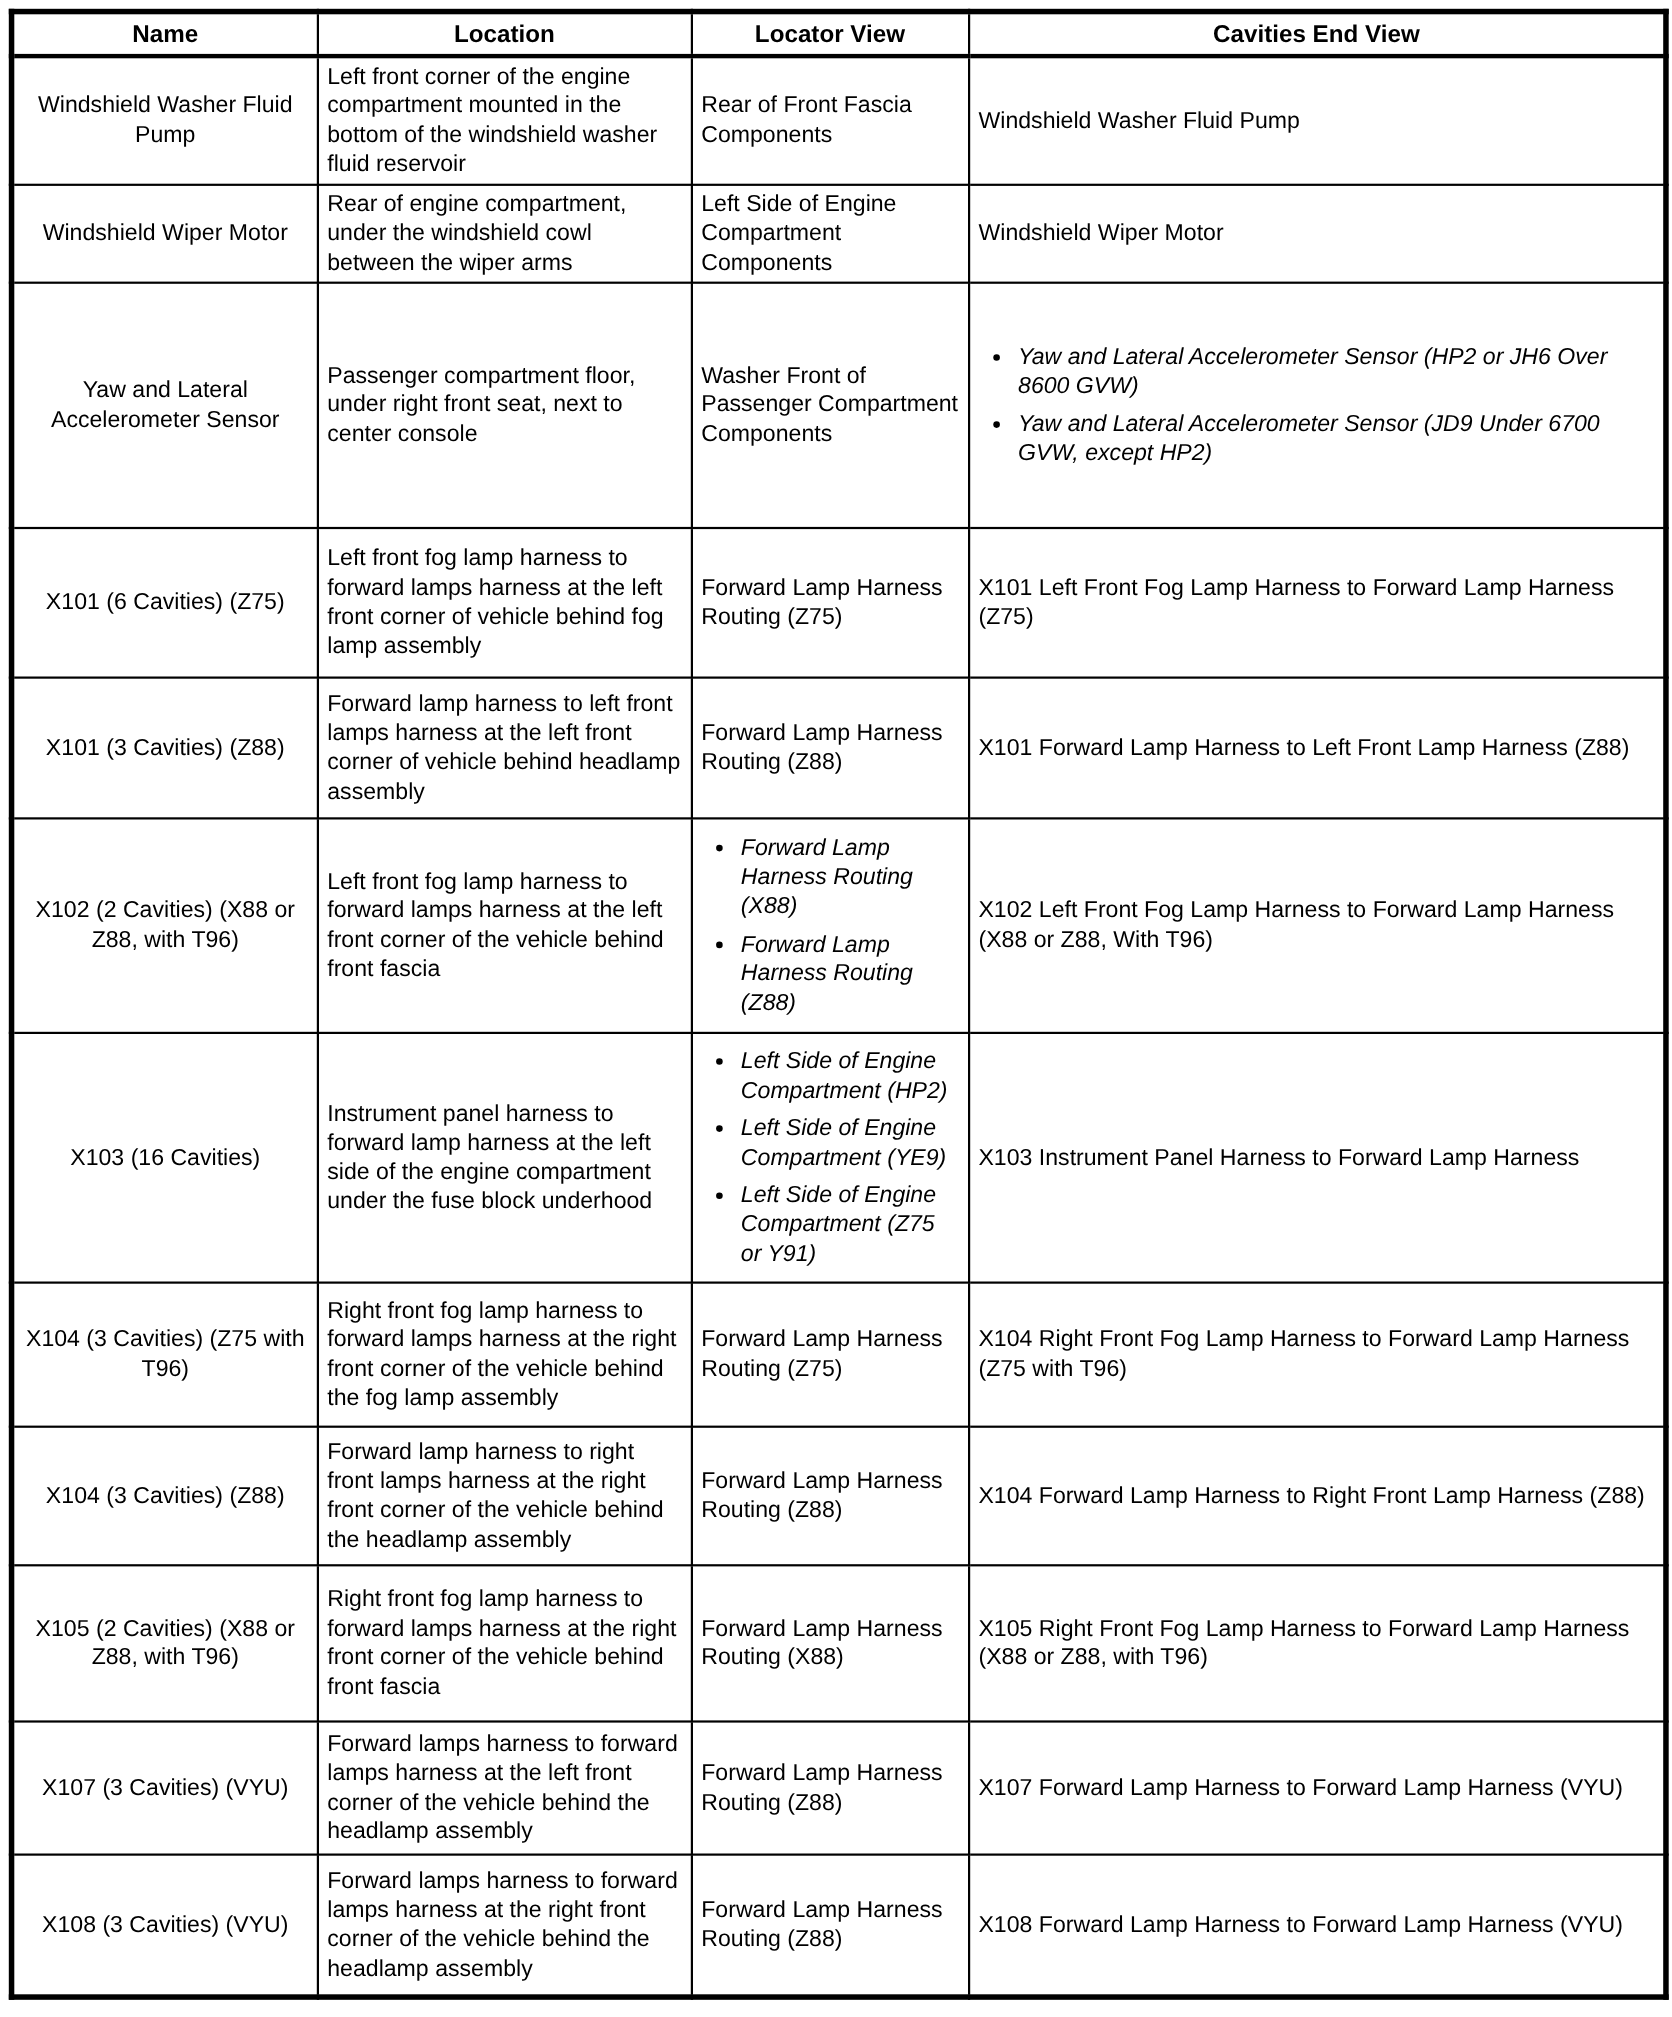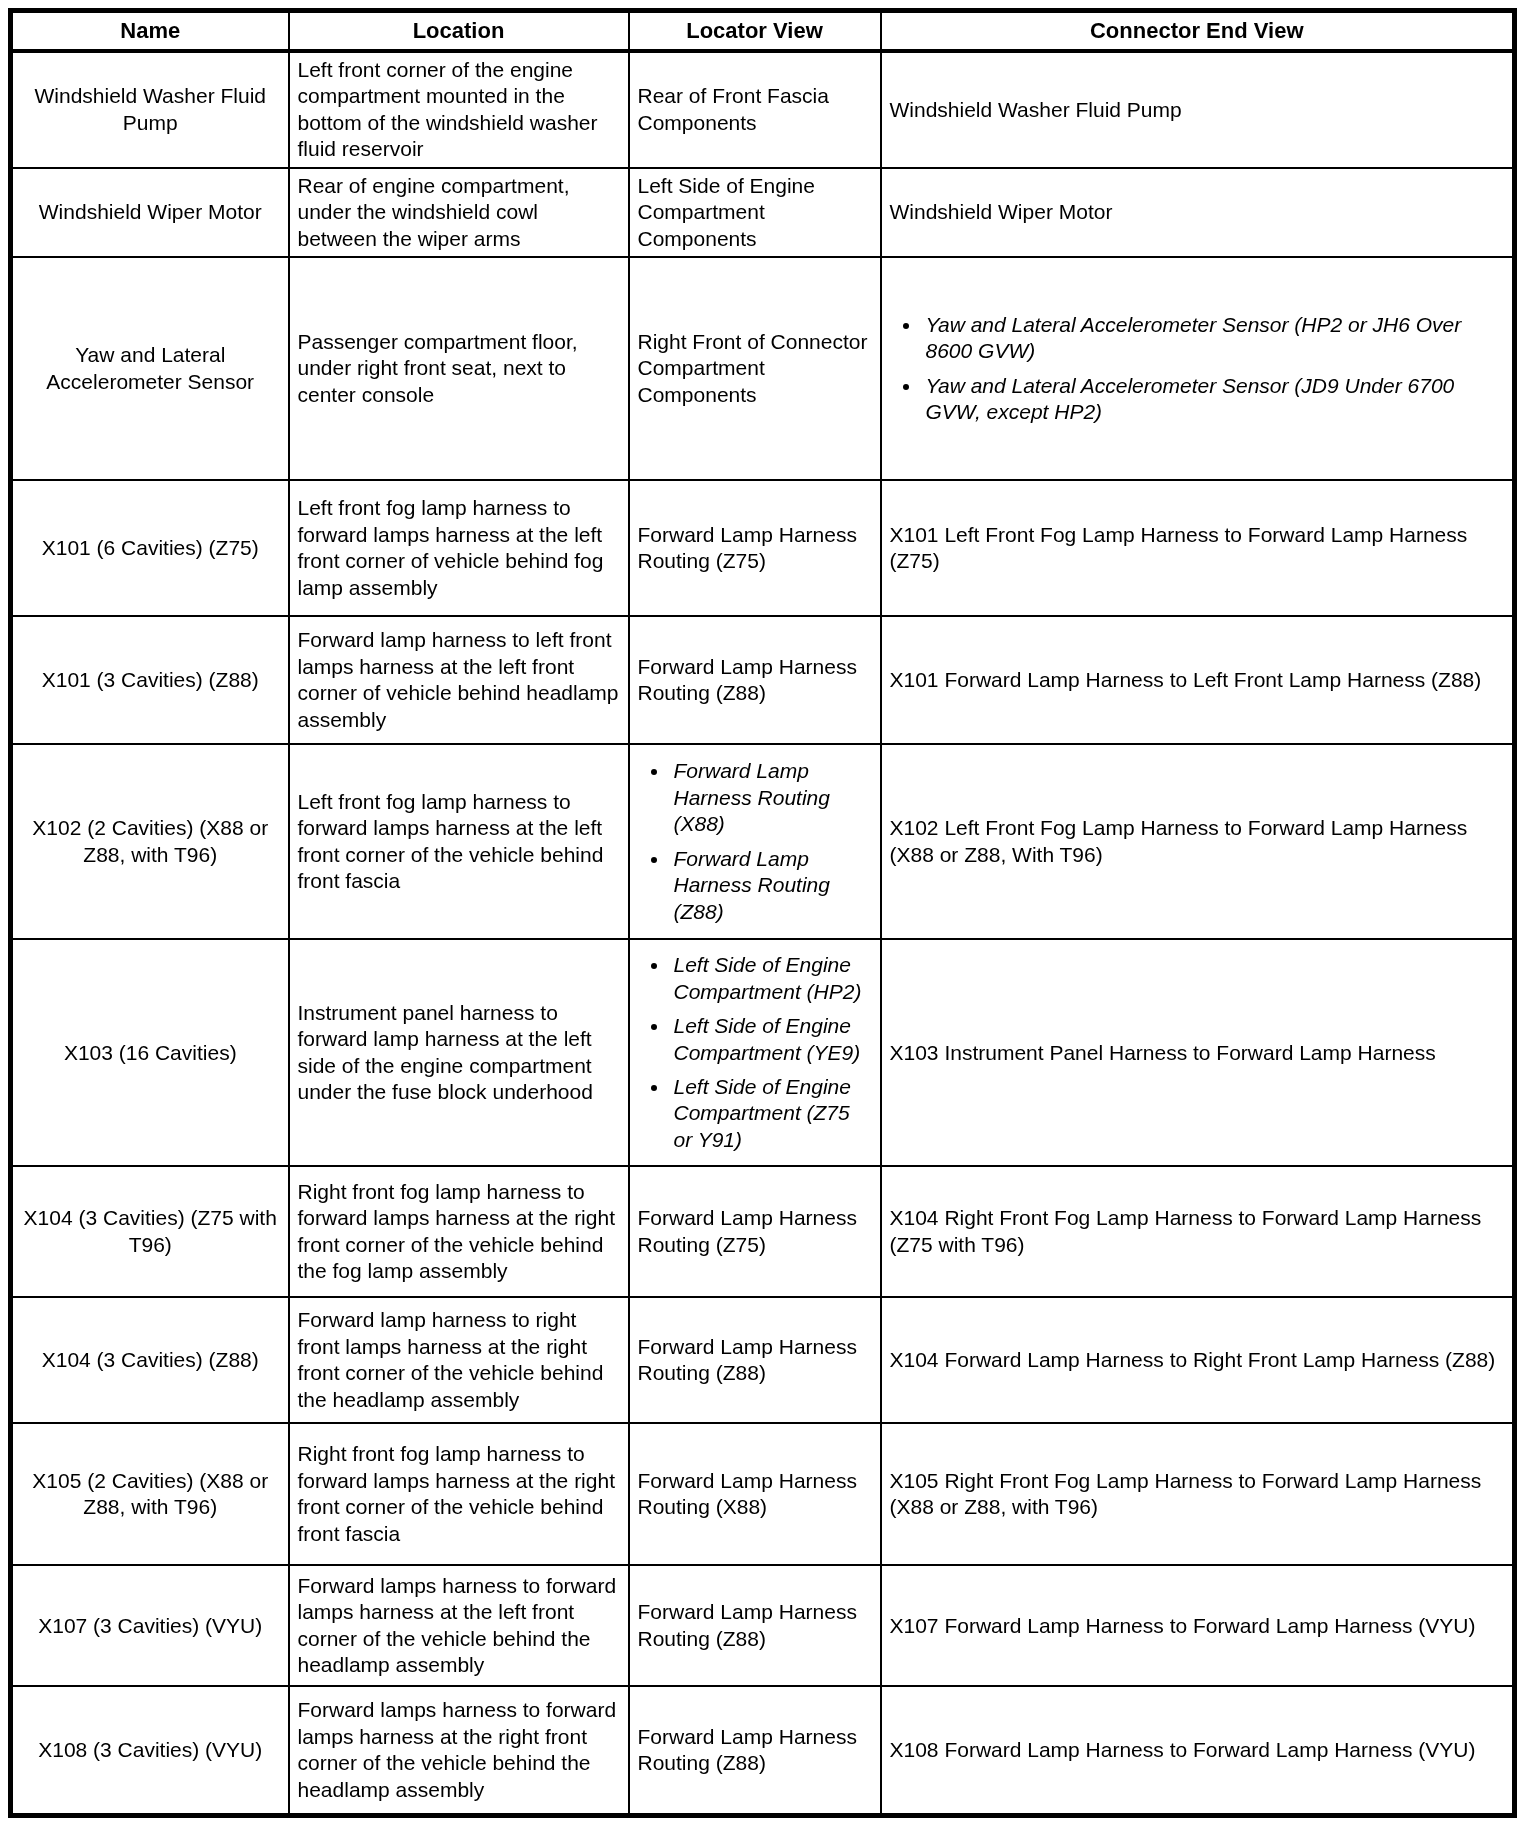--- a/index.html
+++ b/index.html
@@ -86,40 +86,40 @@
       <col class="col-name">
       <col class="col-location">
       <col class="col-locator">
       <col class="col-connector">
     </colgroup>
     <thead>
       <tr>
           <th>Name</th>
           <th>Location</th>
           <th>Locator View</th>
-          <th>Connector End View</th>
+          <th>Cavities End View</th>
         </tr>
     </thead>
     <tbody>
         <tr>
           <td class="name-cell">Windshield Washer Fluid Pump</td>
           <td class="location-cell">Left front corner of the engine compartment mounted in the bottom of the windshield washer fluid reservoir</td>
           <td class="locator-cell">Rear of Front Fascia Components</td>
           <td class="connector-cell">Windshield Washer Fluid Pump</td>
         </tr>
         <tr>
           <td class="name-cell">Windshield Wiper Motor</td>
           <td class="location-cell">Rear of engine compartment, under the windshield cowl between the wiper arms</td>
           <td class="locator-cell">Left Side of Engine Compartment Components</td>
           <td class="connector-cell">Windshield Wiper Motor</td>
         </tr>
         <tr>
           <td class="name-cell">Yaw and Lateral Accelerometer Sensor</td>
           <td class="location-cell">Passenger compartment floor, under right front seat, next to center console</td>
-          <td class="locator-cell">Right Front of Connector Compartment Components</td>
+          <td class="locator-cell">Washer Front of Passenger Compartment Components</td>
           <td class="connector-cell">
             <ul class="bullet-list">
               <li>Yaw and Lateral Accelerometer Sensor (HP2 or JH6 Over 8600 GVW)</li>
               <li>Yaw and Lateral Accelerometer Sensor (JD9 Under 6700 GVW, except HP2)</li>
             </ul>
           </td>
         </tr>
         <tr>
           <td class="name-cell">X101 (6 Cavities) (Z75)</td>
           <td class="location-cell">Left front fog lamp harness to forward lamps harness at the left front corner of vehicle behind fog lamp assembly</td>

